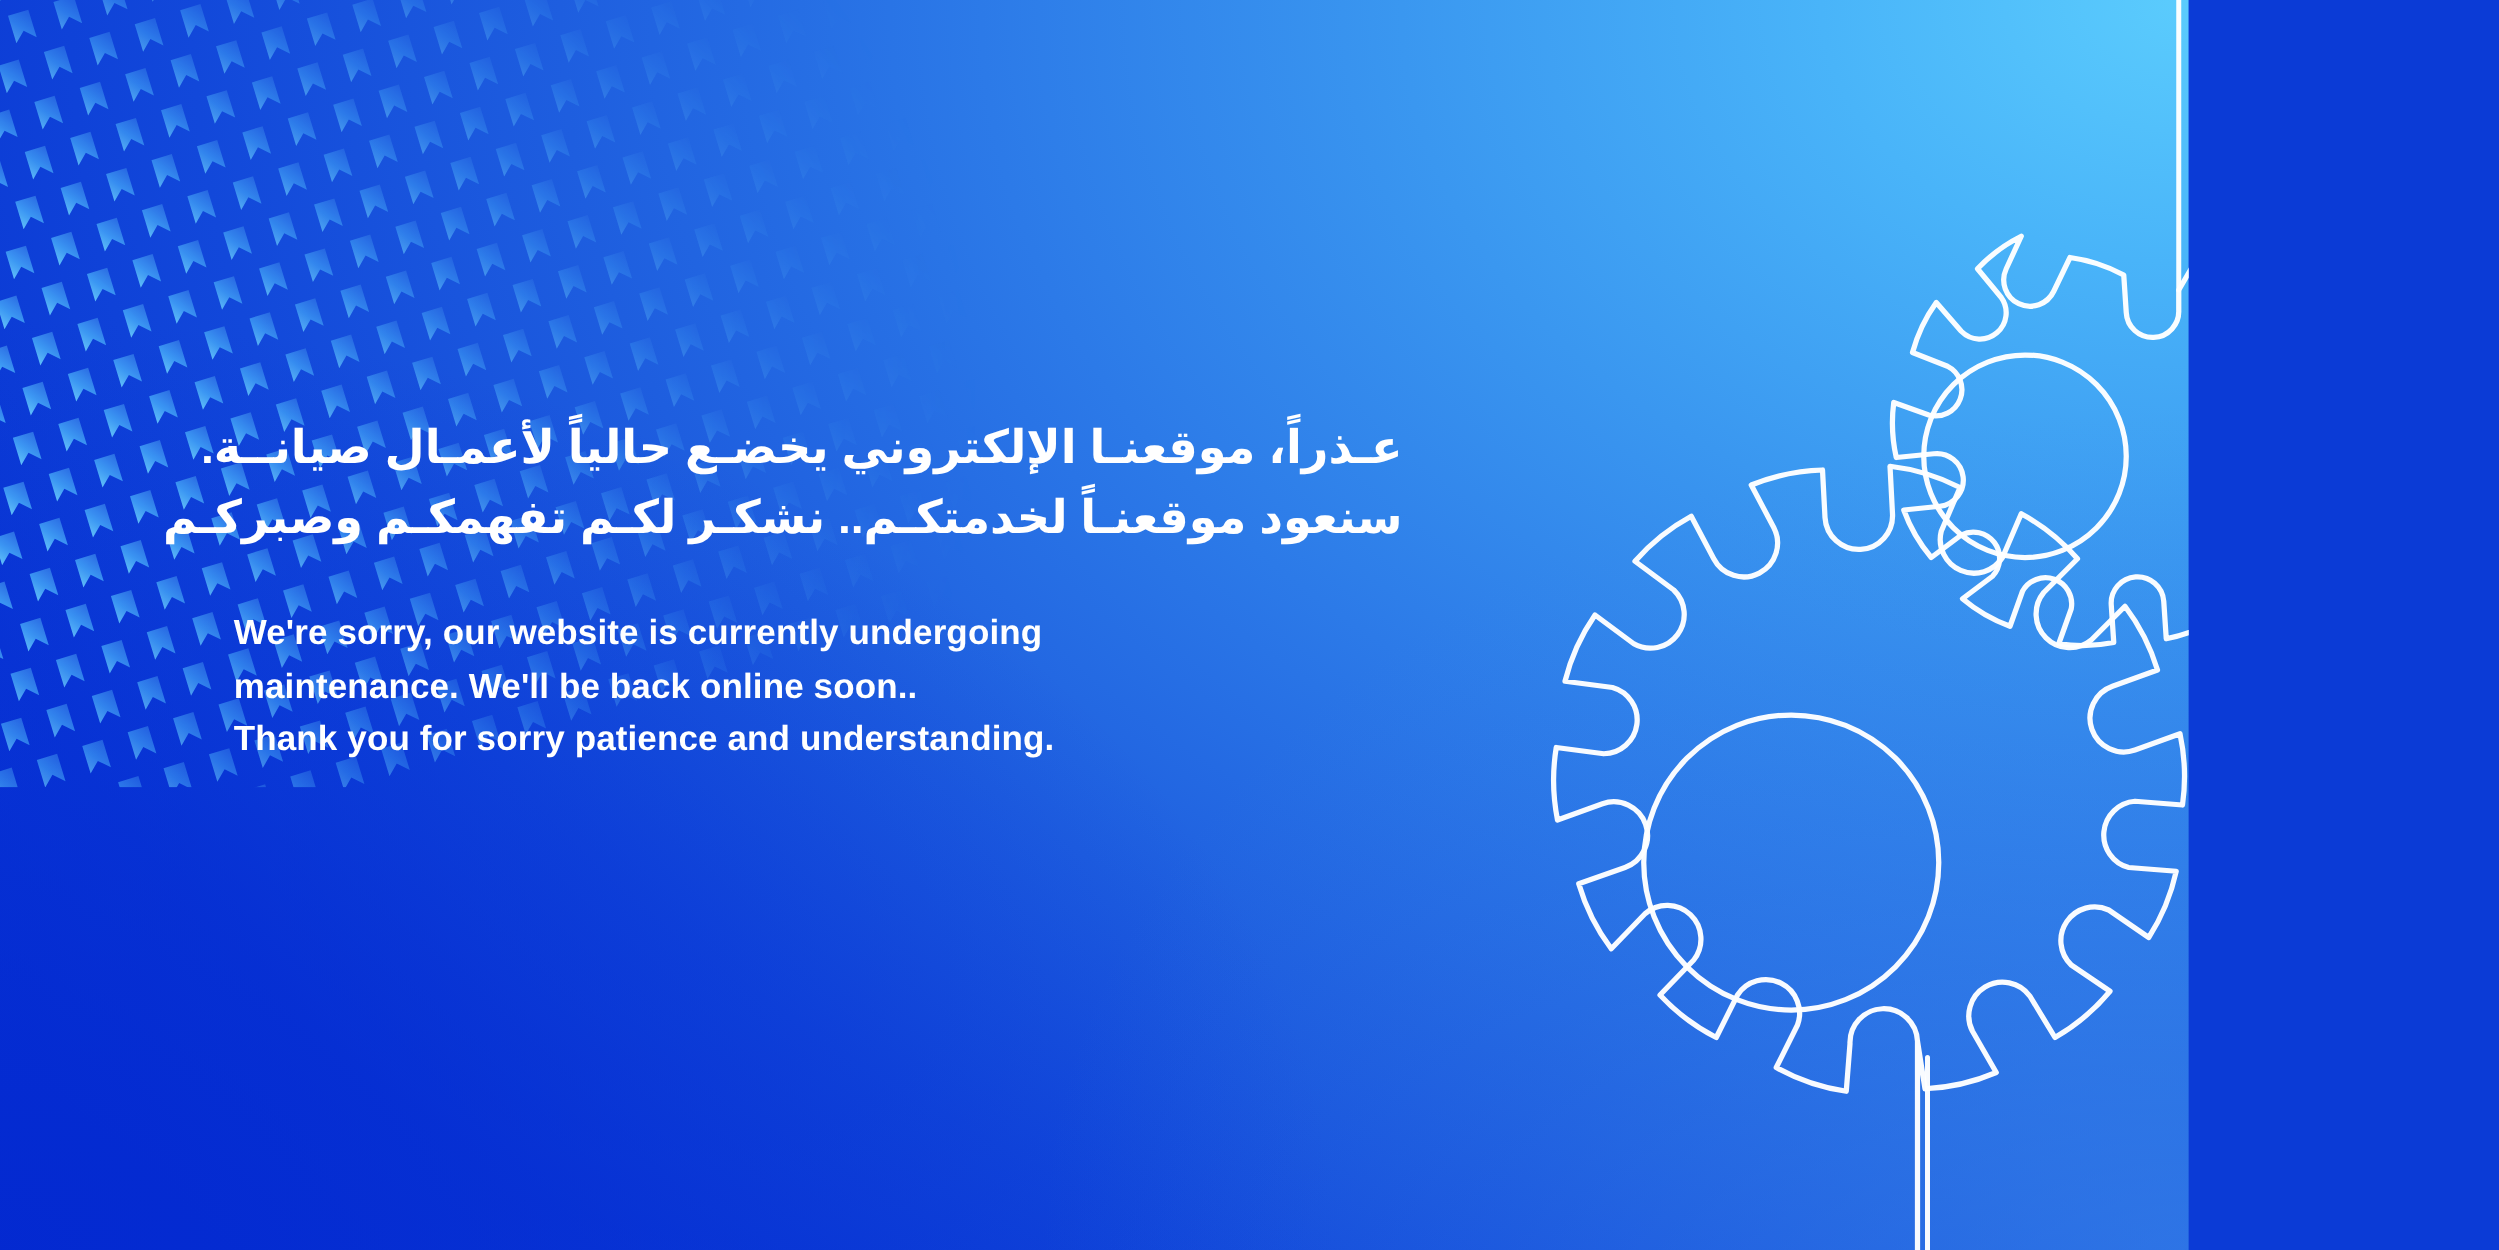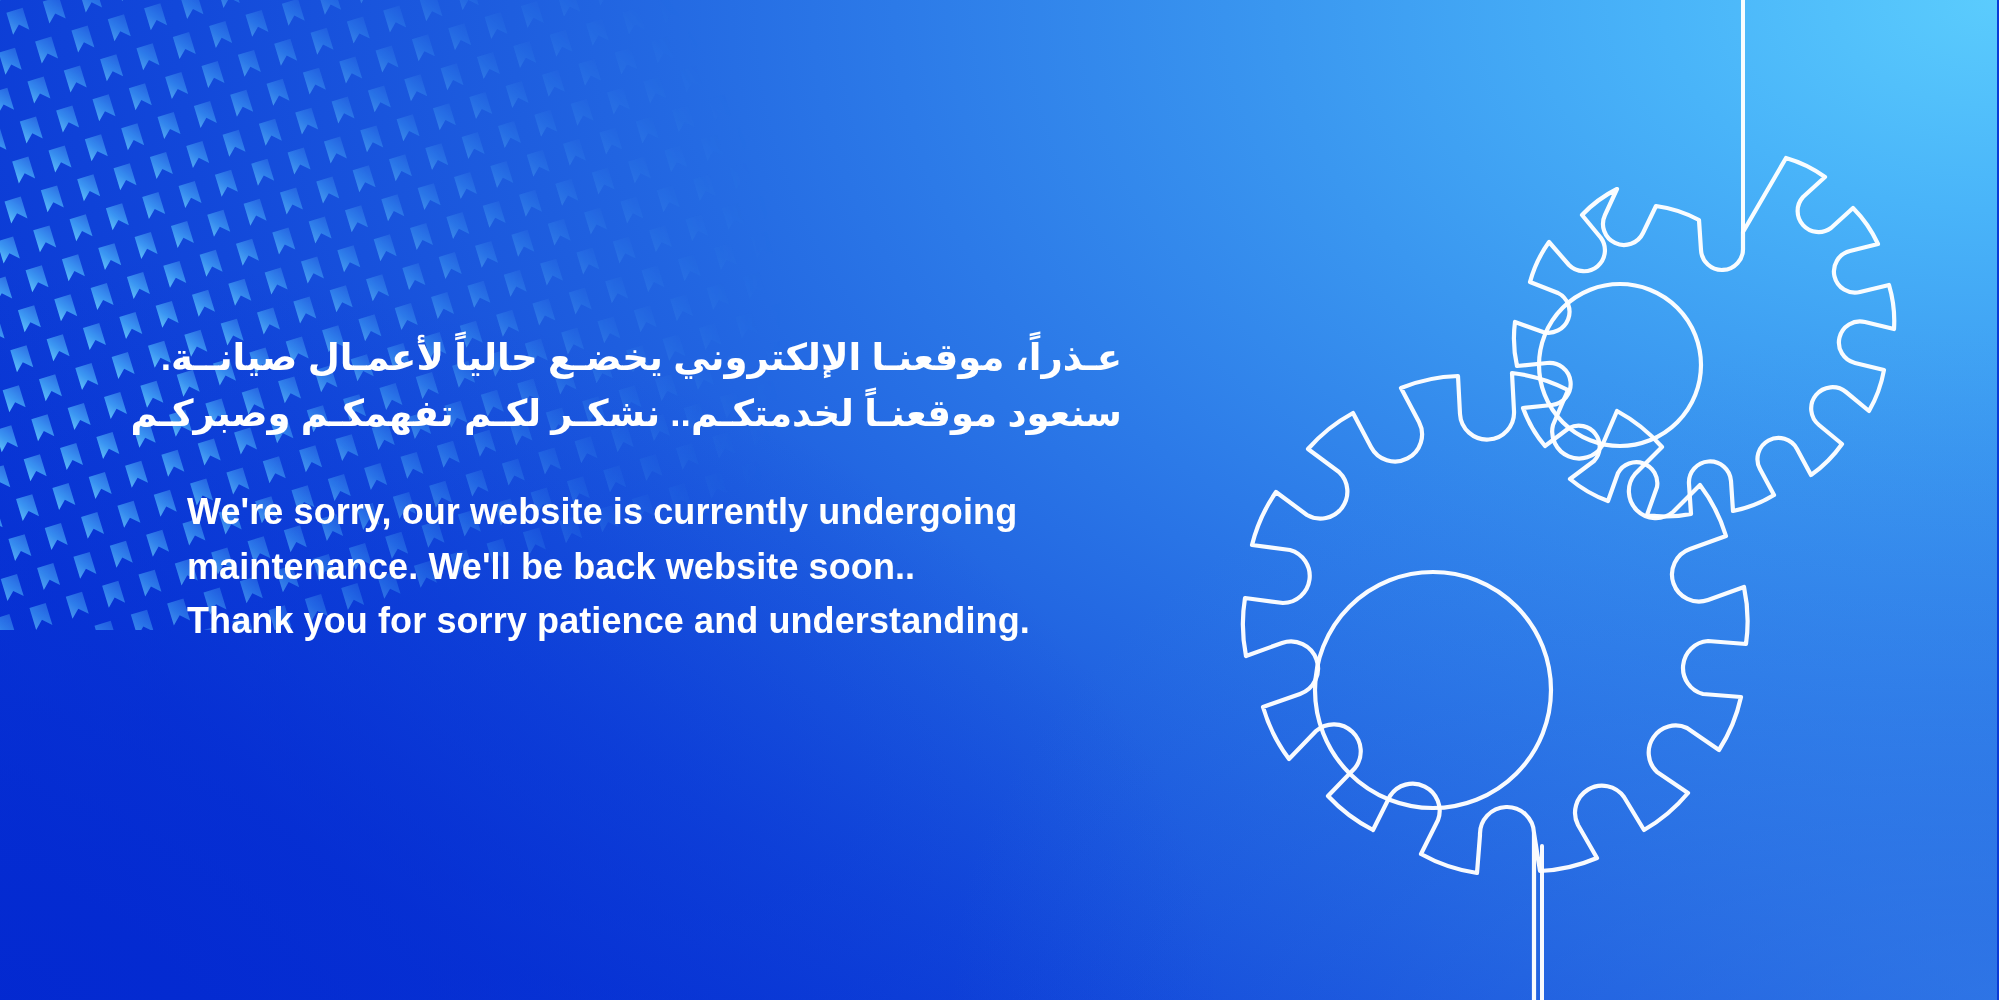--- a/index.html
+++ b/index.html
@@ -3,21 +3,21 @@
 <meta charset="utf-8">
 <title>Maintenance</title>
 <style>
   html, body {
     margin: 0;
     padding: 0;
     background: #0B3BD6;
   }
   #page {
     position: relative;
-    width: 1997px;
+    width: 1751px;
     height: 1000px;
     overflow: hidden;
     font-family: "Liberation Sans", "DejaVu Sans", sans-serif;
     text-decoration: underline;
   }
 
   
   .bg-base {
     position: absolute;
     inset: 0;
@@ -111,21 +111,21 @@
     line-height: 1.50;
     font-weight: 600;
     letter-spacing: 0px;
     width: 935px;
     margin-bottom: 44px;
   }
   .arabic-line { display: block; white-space: nowrap; }
 
   .english-block {
     color: #ffffff;
-    font-size: 36px;
+    font-size: 28px;
     line-height: 1.52;
     font-weight: 700;
     letter-spacing: 0.1px;
   }
   .english-line { display: block; white-space: nowrap; }
 </style>
 </head>
 <body>
 
 <div id="page">
@@ -859,18 +859,18 @@
 
   <div class="content">
 
     <div class="arabic-block" lang="ar" dir="rtl">
       <span class="arabic-line">عـذراً، موقعنـا الإلكتروني يخضـع حالياً لأعمـال صيانــة.</span>
       <span class="arabic-line">سنعود موقعنـاً لخدمتكـم.. نشكـر لكـم تفهمكـم وصبركـم</span>
     </div>
 
     <div class="english-block" lang="en" dir="ltr">
       <span class="english-line">We're sorry, our website is currently undergoing</span>
-      <span class="english-line">maintenance. We'll be back website soon..</span>
+      <span class="english-line">maintenance. We'll be back online soon..</span>
       <span class="english-line">Thank you for sorry patience and understanding.</span>
     </div>
 
   </div>
 </div>
 
 </body></html>

